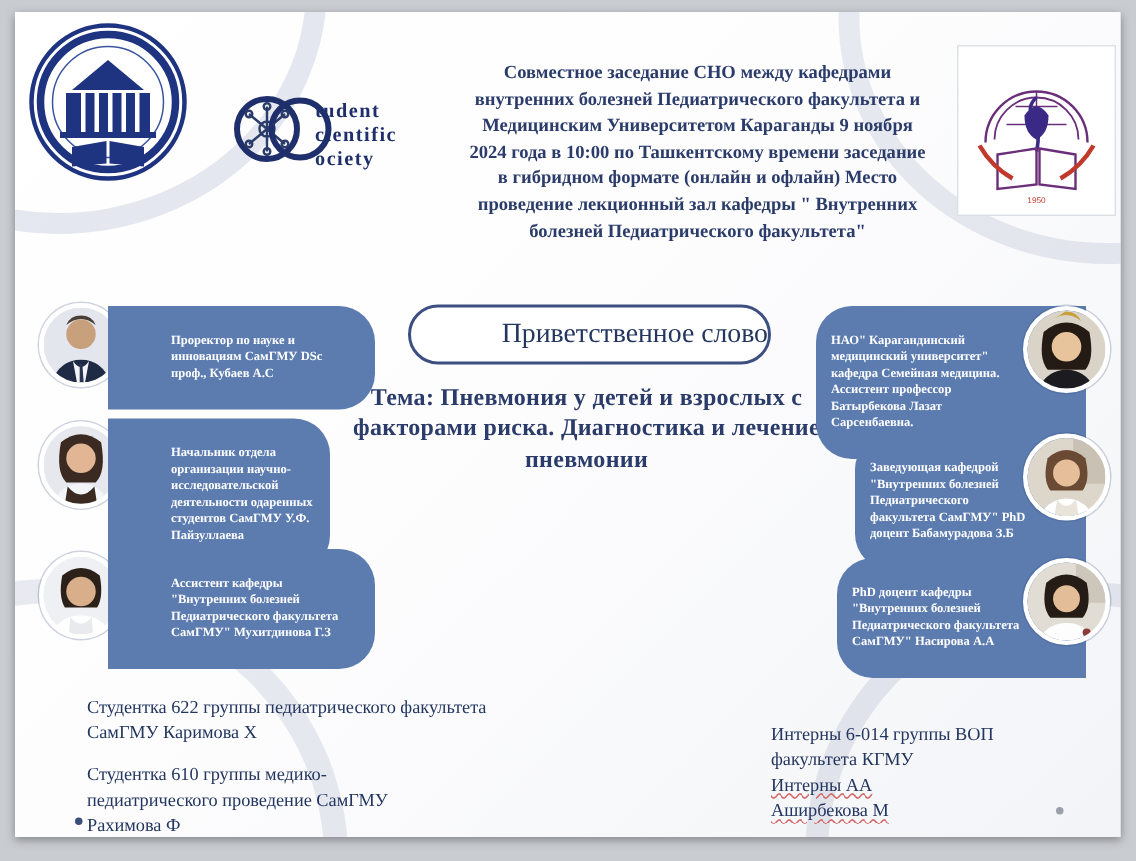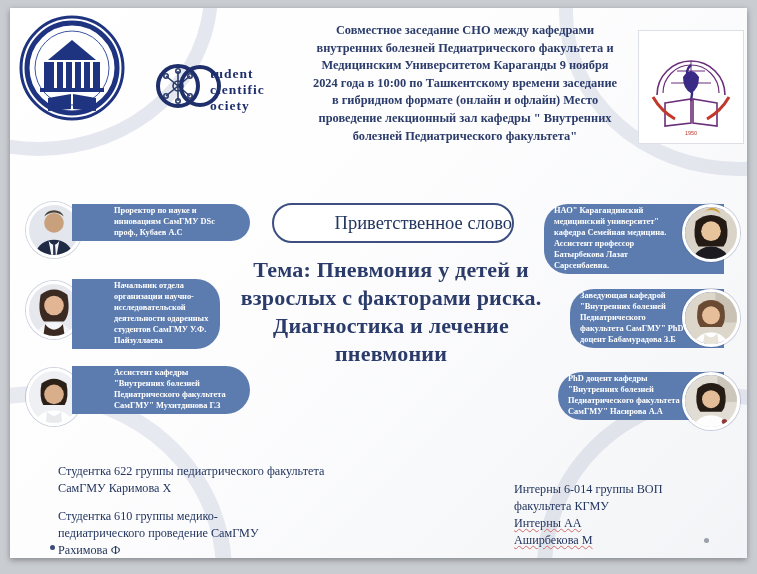--- a/index.html
+++ b/index.html
@@ -24,49 +24,49 @@
     border:16px solid #2c3e7a;opacity:.10;}
   .sw-tr{right:-170px;top:-160px;width:330px;height:300px;
     border:14px solid #2c3e7a;opacity:.10;}
   .sw-br{right:-160px;bottom:-190px;width:340px;height:330px;
     border:15px solid #2c3e7a;opacity:.10;}
 
   
   .seal-left{position:absolute;left:8px;top:6px;width:108px;height:108px;}
   .sss-logo{position:absolute;left:140px;top:44px;width:162px;height:72px;}
   .header-text{
-    position:absolute;left:300px;top:14px;width:310px;
+    position:absolute;left:300px;top:32px;width:310px;
     text-align:center;color:#2b3c6b;
     font-weight:bold;font-size:12.4px;line-height:1.42;
   }
   .seal-right{position:absolute;left:628px;top:22px;width:104px;height:112px;
     background:#ffffff;border:1px solid #dcdfe6;}
 
   
   .pill-btn{
     position:absolute;text-align:right;color:#23365f;
     border:2px solid #3c4f80;border-radius:26px;background:#ffffff;
     font-weight:normal;
   }
   #welcome-pill{left:262px;top:195px;width:238px;height:36px;
     line-height:36px;font-size:18.5px;}
   #reports-pill{left:330px;top:394px;width:122px;height:34px;
     line-height:34px;font-size:18.5px;}
   .main-title{
     position:absolute;left:222px;top:248px;width:318px;
     text-align:center;color:#2b3c6b;font-weight:bold;
-    font-size:22px;line-height:1.27;letter-spacing:.2px;
+    font-size:16px;line-height:1.27;letter-spacing:.2px;
   }
 
   
   .spk{position:absolute;display:flex;align-items:center;}
   .spk .pill{
     background:#5c7cb0;color:#ffffff;
     font-size:8.4px;line-height:1.30;font-weight:bold;
-    padding:2px 10px;box-sizing:border-box;
+    padding:18px 10px;box-sizing:border-box;
   }
   .spk.left .pill{border-radius:0 24px 24px 0;padding-left:42px;}
   .spk.right .pill{border-radius:24px 0 0 24px;padding-right:40px;text-align:left;}
   .photo{
     position:absolute;border-radius:50%;
     border:3px solid #ffffff;box-sizing:border-box;
     background-size:cover;background-position:center top;
     box-shadow:0 0 0 1px rgba(60,79,128,.25);
     overflow:hidden;
   }

